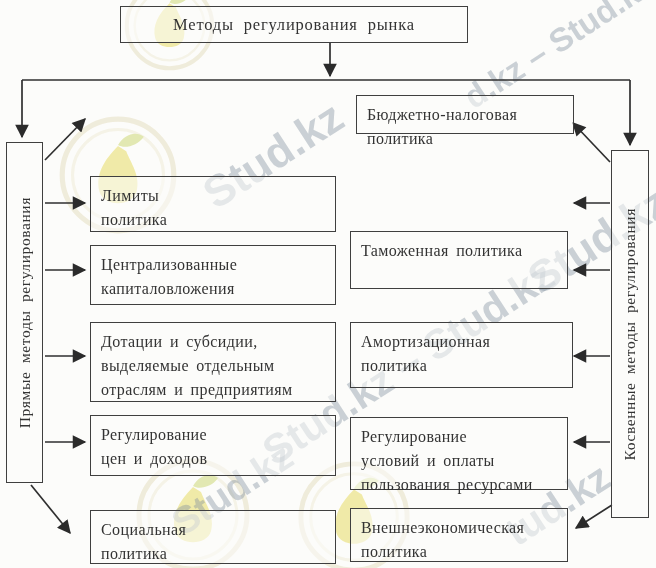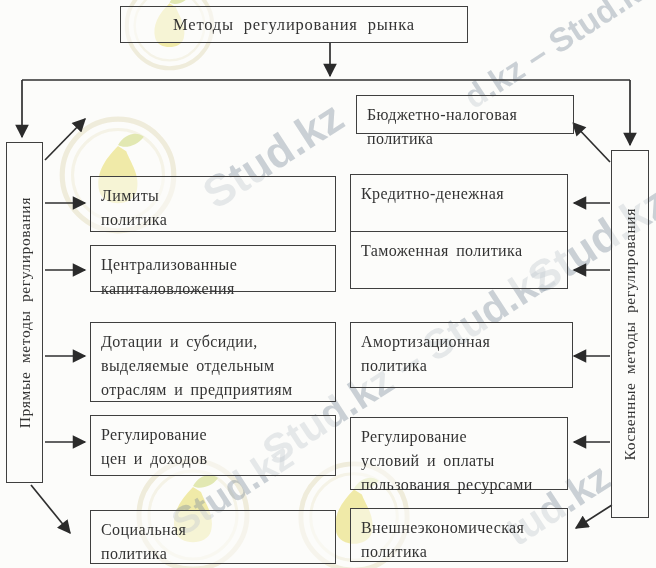--- a/index.html
+++ b/index.html
@@ -133,21 +133,21 @@
     <span class="vtext">Прямые методы регулирования</span>
   </div>
   <div class="sidebar" style="left:611px;top:150px;width:38px;height:368px">
     <span class="vtext">Косвенные методы регулирования</span>
   </div>
 
   <div class="node" style="left:90px;top:176px;width:246px;height:56px">
     <span>Лимиты
 политика</span>
   </div>
-  <div class="node" style="left:90px;top:245px;width:246px;height:47px">
+  <div class="node" style="left:90px;top:245px;width:246px;height:60px">
     <span>Централизованные
 капиталовложения</span>
   </div>
   <div class="node" style="left:90px;top:322px;width:246px;height:80px">
     <span>Дотации и субсидии,
 выделяемые отдельным
 отраслям и предприятиям</span>
   </div>
   <div class="node" style="left:90px;top:415px;width:246px;height:61px">
     <span>Регулирование
@@ -155,23 +155,20 @@
   </div>
   <div class="node" style="left:90px;top:510px;width:246px;height:54px">
     <span>Социальная
 политика</span>
   </div>
 
   <div class="node" style="left:356px;top:95px;width:218px;height:39px">
     <span>Бюджетно-налоговая
 политика</span>
   </div>
-  <div class="node" style="left:350px;top:174px;width:218px;height:58px">
-    <span>Кредитно-денежная</span>
-  </div>
   <div class="node" style="left:350px;top:231px;width:218px;height:58px">
     <span>Таможенная политика</span>
   </div>
   <div class="node" style="left:350px;top:322px;width:223px;height:66px">
     <span>Амортизационная
 политика</span>
   </div>
   <div class="node" style="left:350px;top:417px;width:218px;height:73px">
     <span>Регулирование
 условий и оплаты

